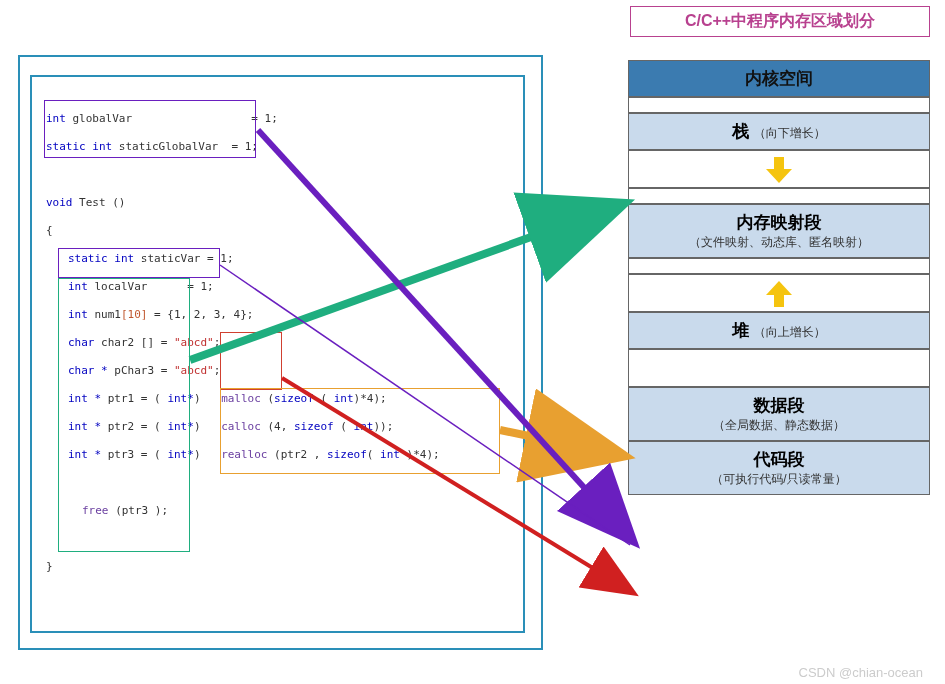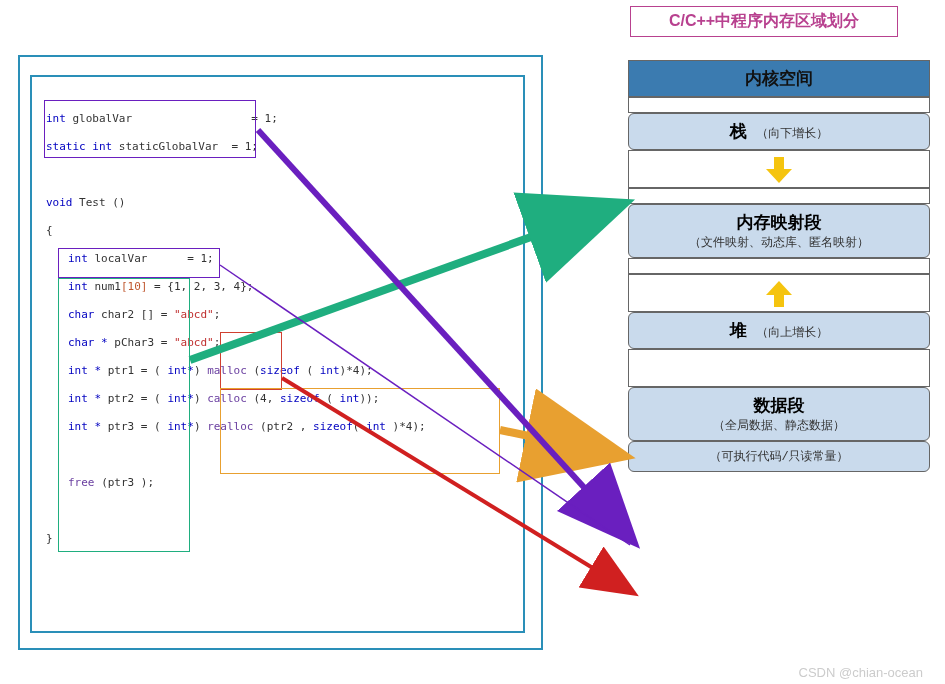--- a/index.html
+++ b/index.html
@@ -8,21 +8,21 @@
   height: 684px;
   background: #fff;
   font-family: "Microsoft YaHei", Arial, sans-serif;
   position: relative;
   overflow: hidden;
 }
 .title-box {
   position: absolute;
   top: 6px;
   left: 630px;
-  width: 268px;
+  width: 300px;
   border: 1.5px solid #b8418f;
   padding: 4px 0;
   text-align: center;
   color: #b8418f;
   font-size: 16px;
   font-weight: bold;
   background: #fff;
 }
 .code-outer {
   position: absolute;
@@ -41,21 +41,21 @@
   height: 558px;
   border: 2px solid #2a8fb8;
   background: #fff;
   padding: 28px 14px;
   font-family: Consolas, monospace;
   font-size: 11px;
   line-height: 28px;
   color: #333;
 }
 .code-inner .kw { color: #0000c0; }
-.code-inner .fn { color: #6a3fa0; }
+.code-inner .fn { color: #6a3fa0; margin-left: 14px; }
 .code-inner .num { color: #c05830; }
 .code-inner .str { color: #c03030; }
 
 .box-global {
   position: absolute;
   top: 100px; left: 44px;
   width: 212px; height: 58px;
   border: 1.5px solid #6a1fbf;
   pointer-events: none;
 }
@@ -85,30 +85,29 @@
   top: 388px; left: 220px;
   width: 280px; height: 86px;
   border: 1.5px solid #e8a030;
   pointer-events: none;
 }
 .memory-diagram {
   position: absolute;
   top: 60px;
   left: 628px;
   width: 302px;
-  font-family: Liberation Mono, monospace;
 }
 .mem-row {
   border: 1px solid #666;
   text-align: center;
   padding: 6px 4px;
   background: #fff;
   position: relative;
 }
-.mem-label { background: #c9daec; border-radius: 6px; }
+.mem-label { background: #c9daec; }
 .mem-label-dark { background: #3b7bb0; color: #111; }
 .mem-title { font-size: 17px; font-weight: bold; }
 .mem-sub { font-size: 12px; color: #333; }
 .mem-spacer { height: 38px; }
 .mem-small-spacer { height: 16px; }
 .arrow-down-icon, .arrow-up-icon {
   display: inline-block;
   width: 26px; height: 26px;
   position: relative;
 }
@@ -148,20 +147,21 @@
 
 <div class="title-box">C/C++中程序内存区域划分</div>
 
 <div class="code-outer"></div>
 <div class="code-inner">
   <div><span class="kw">int</span><span> globalVar</span>&nbsp;&nbsp;&nbsp;&nbsp;&nbsp;&nbsp;&nbsp;&nbsp;&nbsp;&nbsp;&nbsp;&nbsp;&nbsp;&nbsp;&nbsp;&nbsp;&nbsp;&nbsp;<span>= 1;</span></div>
   <div><span class="kw">static int</span><span> staticGlobalVar</span>&nbsp;&nbsp;<span>= 1;</span></div>
   <div>&nbsp;</div>
   <div><span class="kw">void</span><span> Test ()</span></div>
   <div>{</div>
+  <div style="padding-left:22px"><span class="kw">static int</span><span> staticVar</span>&nbsp;<span>= 1;</span></div>
   <div style="padding-left:22px"><span class="kw">int</span><span> localVar</span>&nbsp;&nbsp;&nbsp;&nbsp;&nbsp;&nbsp;<span>= 1;</span></div>
   <div style="padding-left:22px"><span class="kw">int</span><span> num1</span><span class="num">[10]</span><span>  = {1, 2, 3, 4};</span></div>
   <div style="padding-left:22px"><span class="kw">char</span><span> char2 []</span><span>   = </span><span class="str">"abcd"</span><span>;</span></div>
   <div style="padding-left:22px"><span class="kw">char *</span><span> pChar3</span><span> = </span><span class="str">"abcd"</span><span>;</span></div>
   <div style="padding-left:22px"><span class="kw">int *</span><span> ptr1</span><span>        = ( </span><span class="kw">int*</span><span>) </span><span class="fn">malloc </span><span>(</span><span class="kw">sizeof </span><span>( </span><span class="kw">int</span><span>)*4);</span></div>
   <div style="padding-left:22px"><span class="kw">int *</span><span> ptr2</span><span>        = ( </span><span class="kw">int*</span><span>) </span><span class="fn">calloc </span><span>(4, </span><span class="kw">sizeof </span><span>( </span><span class="kw">int</span><span>));</span></div>
   <div style="padding-left:22px"><span class="kw">int *</span><span> ptr3</span><span>        = ( </span><span class="kw">int*</span><span>) </span><span class="fn">realloc </span><span>(ptr2 , </span><span class="kw">sizeof</span><span>( </span><span class="kw">int </span><span>)*4);</span></div>
   <div>&nbsp;</div>
   <div style="padding-left:22px"><span class="fn">free </span><span>(ptr3 );</span></div>
   <div>&nbsp;</div>
@@ -198,20 +198,21 @@
   <div class="mem-row mem-label">
     <span class="mem-title">堆</span>
     <span class="mem-sub">（向上增长）</span>
   </div>
   <div class="mem-row mem-spacer"></div>
   <div class="mem-row mem-label">
     <div class="mem-title">数据段</div>
     <div class="mem-sub">（全局数据、静态数据）</div>
   </div>
   <div class="mem-row mem-label">
+    <div class="mem-title">代码段</div>
     <div class="mem-sub">（可执行代码/只读常量）</div>
   </div>
 </div>
 
 <svg class="svg-arrows">
   <defs>
     <marker id="ah-green" markerWidth="14" markerHeight="12" refX="12" refY="6" orient="auto">
       <path d="M0,0 L14,6 L0,12 Z" fill="#1fae7f"></path>
     </marker>
     <marker id="ah-orange" markerWidth="14" markerHeight="12" refX="12" refY="6" orient="auto">

